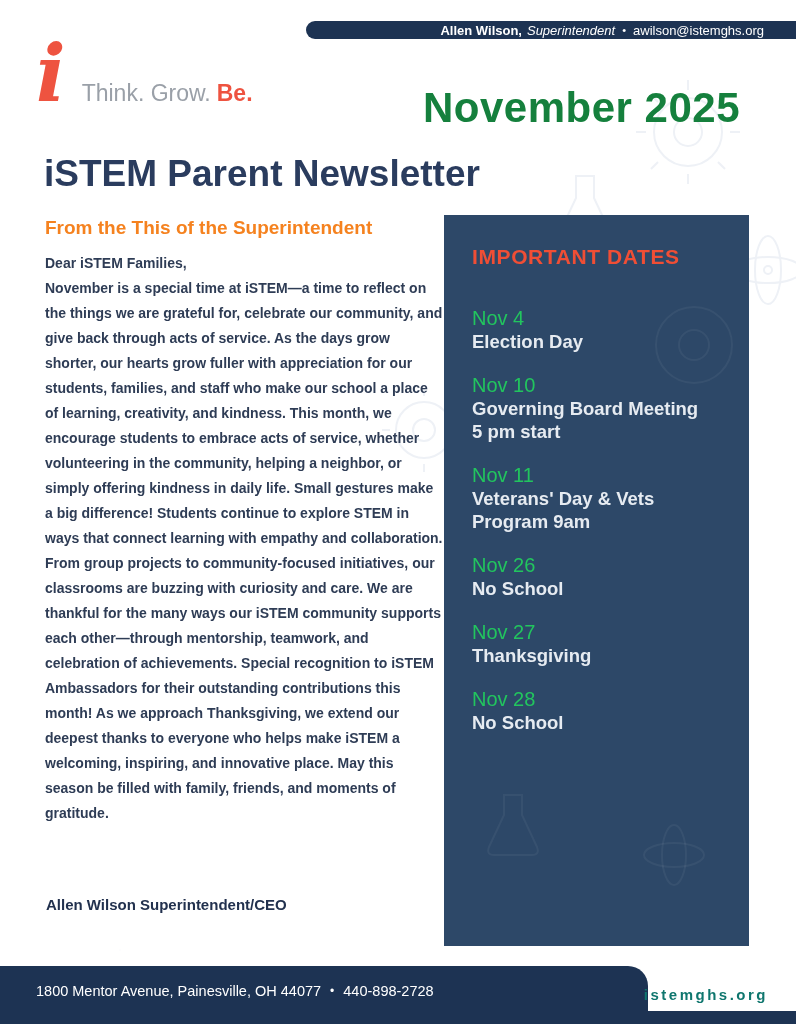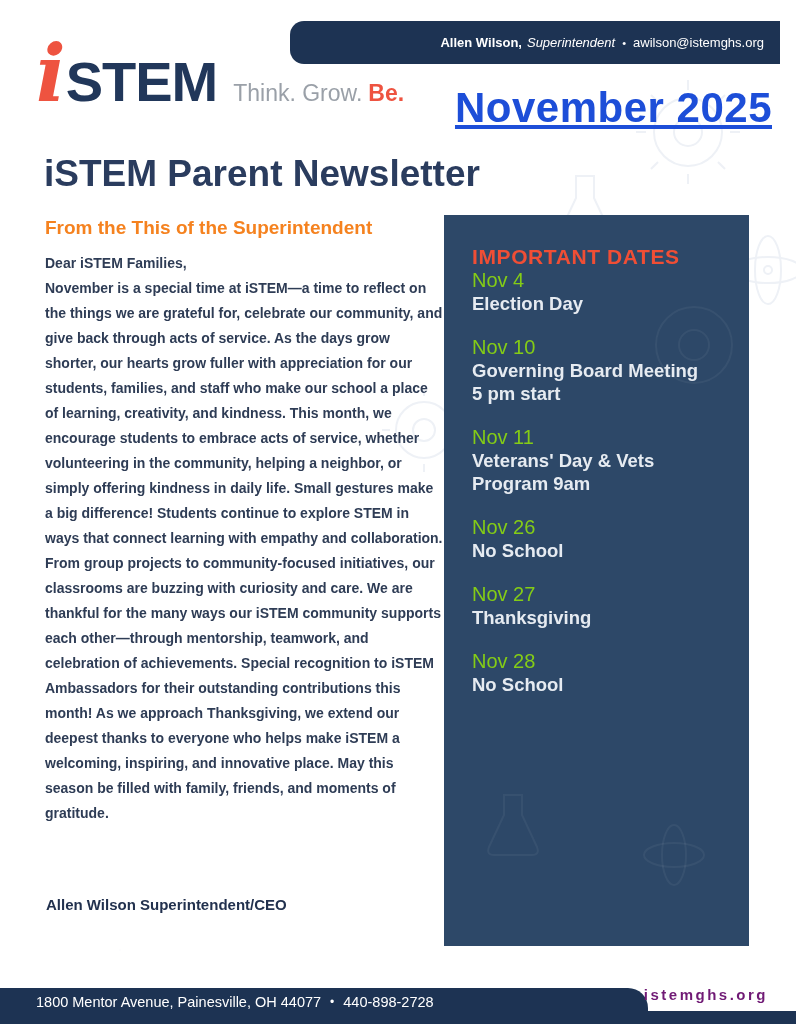--- a/index.html
+++ b/index.html
@@ -4,66 +4,66 @@
 <style>
   * { margin:0; padding:0; box-sizing:border-box; }
   html,body { background:#ffffff; }
   body { font-family:"Liberation Sans", sans-serif; }
   .page { position:relative; width:796px; height:1024px; background:#ffffff; overflow:hidden; margin:0 auto; }
 
   
   .watermark { position:absolute; inset:0; z-index:0; pointer-events:none; }
 
   
-  .top-banner { position:absolute; top:21px; right:16px; height:43px; width:490px;
+  .top-banner { position:absolute; top:21px; right:0; height:18px; width:490px;
     background:#1d3353; border-radius:14px 0 0 14px; display:flex; align-items:center;
-    justify-content:flex-end; padding-right:16px; color:#ffffff; font-size:13px; z-index:2; }
+    justify-content:flex-end; padding-right:32px; color:#ffffff; font-size:13px; z-index:2; }
   .contact-name { font-weight:700; margin-right:5px; }
   .contact-title { font-style:italic; }
   .contact-sep { margin:0 7px; font-size:11px; }
 
   
   .logo { position:absolute; top:38px; left:36px; display:flex; align-items:baseline; z-index:1; }
   .logo-i { font-family:"DejaVu Serif", serif; font-style:italic; font-weight:700;
     font-size:78px; color:#ee5340; line-height:0.92; }
   .logo-stem { font-size:56px; font-weight:800; color:#21375a; letter-spacing:-1px; line-height:0.92; }
   .logo-tagline { font-size:23px; color:#9aa0a8; margin-left:16px; }
   .tag-be { color:#ee5340; font-weight:700; margin-left:6px; }
 
-  .issue { position:absolute; top:84px; right:24px; font-size:42px; font-weight:800;
-    color:#1d4ed8; letter-spacing:0.5px; z-index:1;text-decoration:underline; }
+  .issue { position:absolute; top:84px; right:56px; font-size:42px; font-weight:800;
+    color:#15803d; letter-spacing:0.5px; z-index:1; }
 
   .page-title { position:absolute; top:153px; left:44px; font-size:37px; font-weight:800;
     color:#2a3c5e; z-index:1;text-align:center; }
 
   .section-heading { position:absolute; top:217px; left:45px; font-size:19px; font-weight:700;
     color:#f5821f; z-index:1; }
 
   .body-block { position:absolute; top:251px; left:45px; width:398px; color:#2e3c55;
     font-weight:700; font-size:14px; line-height:25px; z-index:1; }
 
   .signature { position:absolute; top:896px; left:46px; font-size:15px; color:#22314e; z-index:1;font-weight:bold; }
 
   
   .sidebar { position:absolute; top:215px; left:444px; width:305px; height:731px;
     background:#2d4868; padding:30px 22px 0 28px; z-index:1; overflow:hidden; }
   .sidebar-watermark { position:absolute; inset:0; pointer-events:none; }
   .sidebar-heading { position:relative; color:#f04e35; font-size:21px; font-weight:800;
-    letter-spacing:0.6px; }
+    letter-spacing:0.6px; margin-bottom:38px; }
   .date-group { position:relative; margin-bottom:21px; }
-  .date-label { color:#84cc16; font-size:20px; line-height:23px; }
+  .date-label { color:#22c55e; font-size:20px; line-height:23px; }
   .date-desc { color:#e6ebf1; font-size:18.5px; line-height:23px; white-space:pre-line;font-weight:bold; }
 
   
   .footer-strip { position:absolute; left:0; right:0; bottom:0; height:13px; background:#1d3353; z-index:1; }
-  .footer-bar { position:absolute; left:0; bottom:0; width:648px; height:36px; background:#1d3353;
+  .footer-bar { position:absolute; left:0; bottom:0; width:648px; height:58px; background:#1d3353;
     border-radius:0 20px 0 0; display:flex; align-items:center; padding-left:36px; padding-bottom:8px;
     color:#ffffff; font-size:14.5px; z-index:2; }
   .footer-sep { margin:0 9px; font-size:12px; }
-  .footer-site { position:absolute; right:28px; bottom:21px; color:#701a75; font-size:15px;
+  .footer-site { position:absolute; right:28px; bottom:21px; color:#0f766e; font-size:15px;
     font-weight:700; letter-spacing:2.5px; z-index:2; text-decoration:none; }
 </style>
 </head>
 <body>
 
 <div class="page">
 
   <svg class="watermark" width="796" height="1024" viewBox="0 0 796 1024">
     <g fill="none" stroke="#eef1f6" stroke-width="2">
       <circle cx="688" cy="132" r="34"></circle>
@@ -82,21 +82,20 @@
 
   <div class="top-banner">
     <span class="contact-name">Allen Wilson,</span>
     <span class="contact-title">Superintendent</span>
     <span class="contact-sep">•</span>
     <span class="contact-email">awilson@istemghs.org</span>
   </div>
 
   <div class="logo">
     <span class="logo-i">i</span>
-    <span class="logo-stem">STEM</span>
     <span class="logo-tagline">
       <span>Think. Grow.</span><span class="tag-be">Be.</span>
     </span>
   </div>
 
   <div class="issue">November 2025</div>
 
   <h1 class="page-title">iSTEM Parent Newsletter</h1>
 
   <h2 class="section-heading">From the This of the Superintendent</h2>

